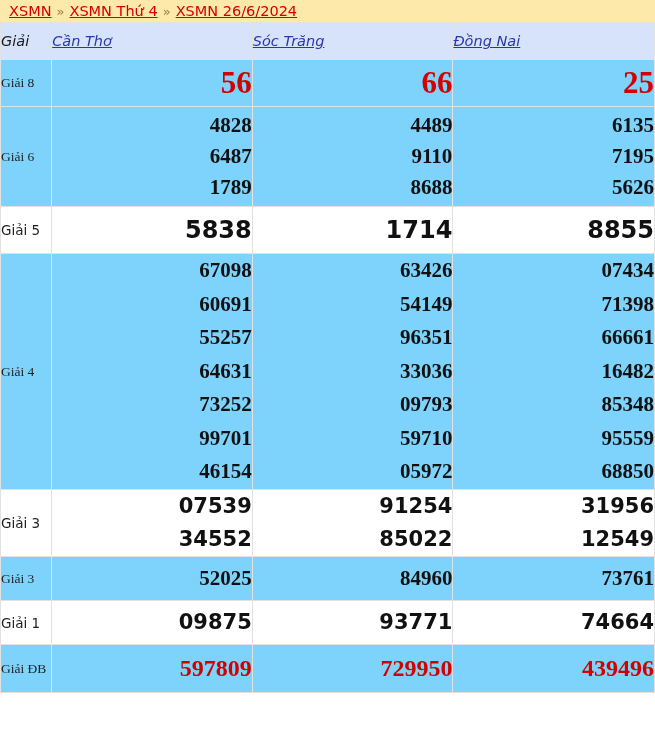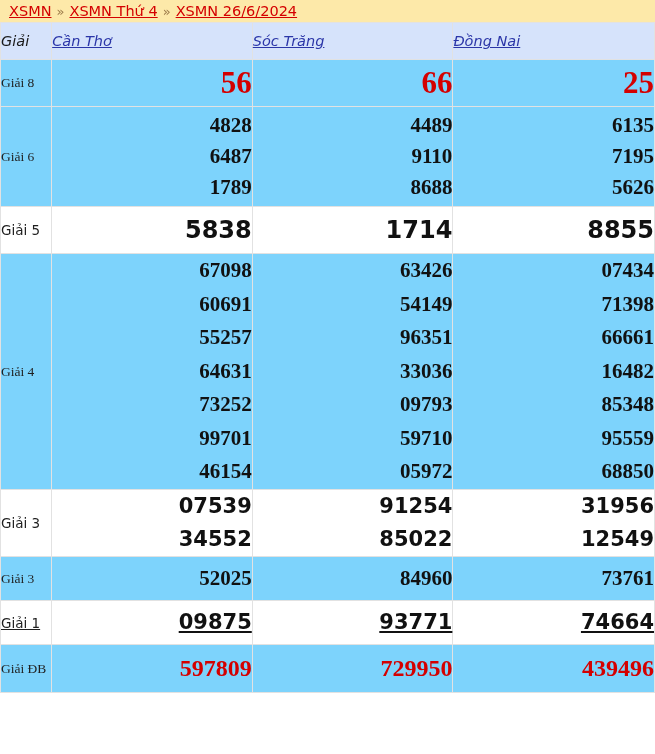--- a/index.html
+++ b/index.html
@@ -115,21 +115,21 @@
   tr.s-g4 td.nums { font-size: 21px; line-height: 33.5px; }
   tr.s-g4 td      { height: 235px; }
 
   tr.s-g3 td.nums { font-size: 21px; line-height: 33px; margin-top: 20px; }
   tr.s-g3 td      { height: 66px; }
 
   tr.s-g2 td.nums { font-size: 21px; line-height: 43px; }
   tr.s-g2 td      { height: 43px; }
 
   tr.s-g1 td.nums { font-size: 21px; line-height: 43px; }
-  tr.s-g1 td      { height: 43px; text-decoration: underline; }
+  tr.s-g1 td      { height: 43px; }
 
   tr.s-gdb td.nums { font-size: 24px; color: #d40000; line-height: 47px; }
   tr.s-gdb td      { height: 47px; }
 </style>
 </head>
 <body>
 
 <div id="breadcrumb-bar">
   <span class="crumb-link">XSMN</span>
   <span class="crumb-sep">»</span>

